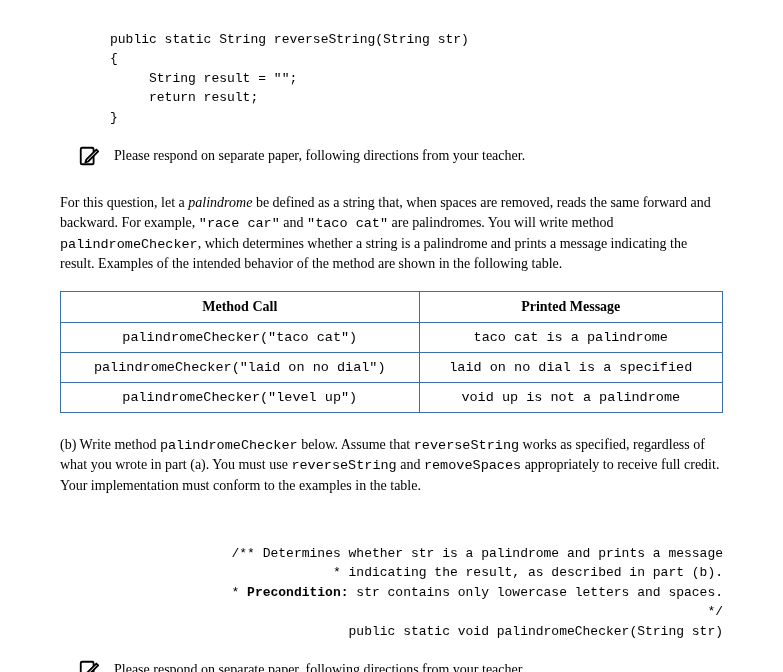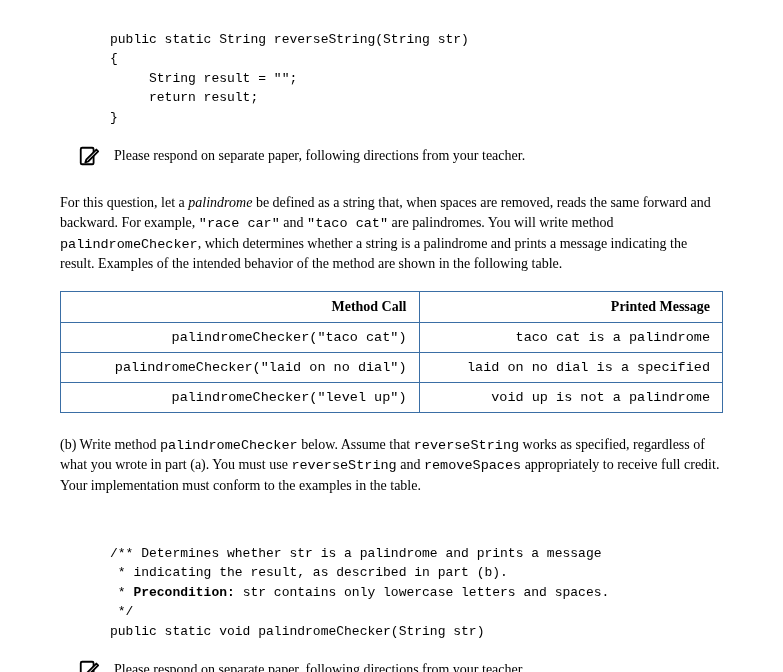--- a/index.html
+++ b/index.html
@@ -21,20 +21,21 @@
     line-height: 1.5;
   }
   .code-block-top {
     margin-left: 50px;
     margin-bottom: 18px;
   }
   .code-block-bottom {
     margin-left: 50px;
     margin-top: 6px;
     margin-bottom: 18px;
+    text-align: right;
   }
   .respond-row {
     display: flex;
     align-items: center;
     gap: 14px;
     margin: 8px 0 26px 18px;
   }
   .respond-icon-svg {
     flex: 0 0 auto;
     width: 22px;
@@ -55,21 +56,21 @@
   table.method-table {
     border-collapse: collapse;
     width: 100%;
     margin-bottom: 22px;
     border: 1.5px solid #3a6ea5;
   }
   table.method-table th,
   table.method-table td {
     border: 1px solid #3a6ea5;
     padding: 7px 12px;
-    text-align: right;
+    text-align: center;
     font-size: 14px;
   }
   table.method-table th {
     font-family: "Times New Roman", Times, serif;
     font-weight: bold;
   }
   table.method-table td {
     font-family: "Courier New", Courier, monospace;
     font-size: 13.5px;
   }

